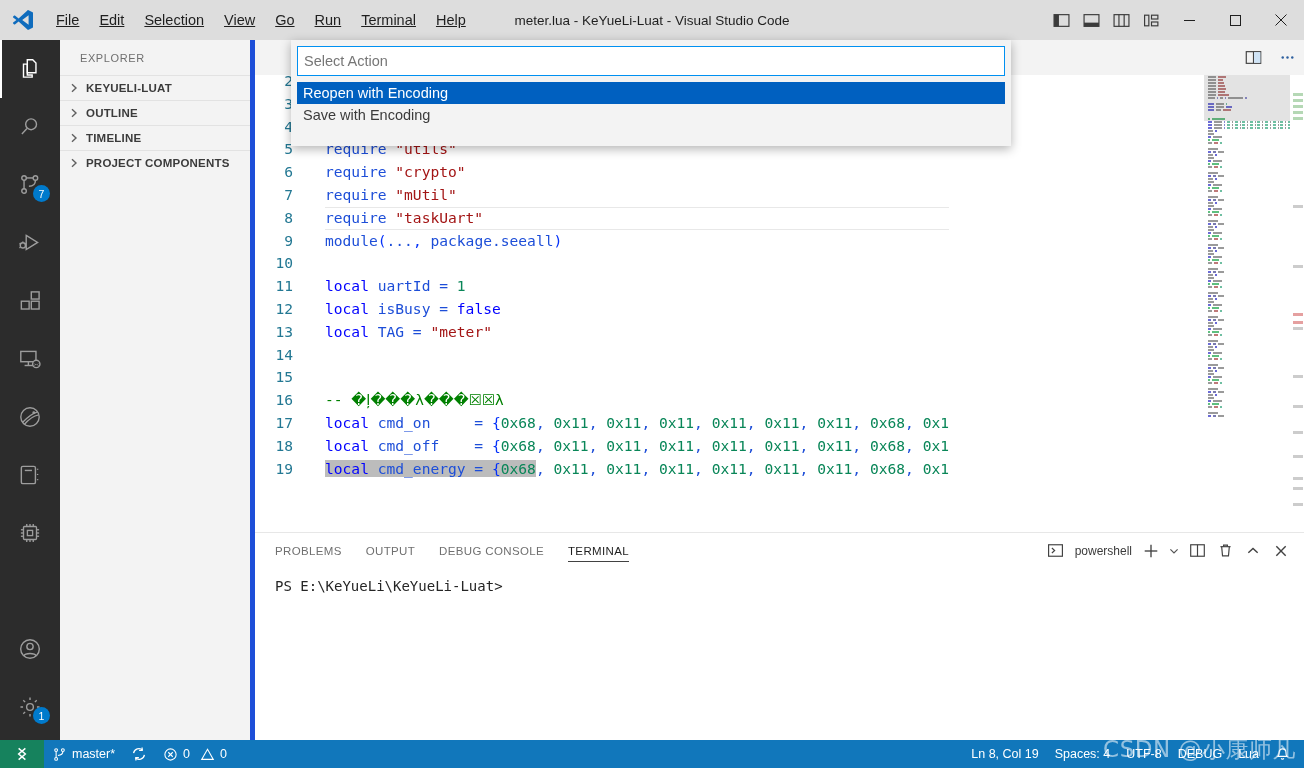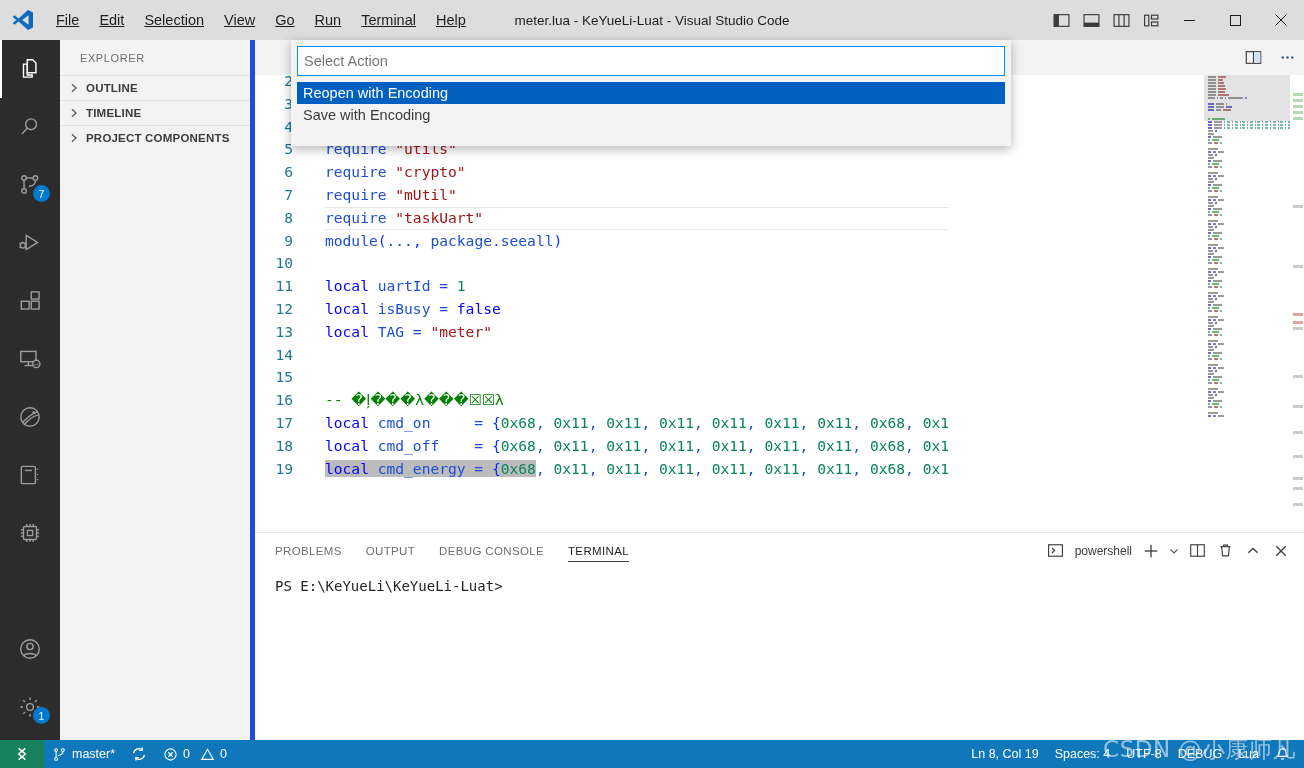--- a/index.html
+++ b/index.html
@@ -410,20 +410,28 @@
               <path d="M12 3.2v2.4M12 18.4v2.4M20.8 12h-2.4M5.6 12H3.2M18.2 5.8l-1.7 1.7M7.5 16.5l-1.7 1.7M18.2 18.2l-1.7-1.7M7.5 7.5L5.8 5.8"></path>
             </svg>
           </span>
           <span class="act-badge">1</span>
         </div>
       </div>
     </div>
 
     <div class="sidebar">
       <div class="sidebar-title">EXPLORER</div>
+      <div class="tree-section">
+        <span class="chev">
+          <svg width="12" height="12" viewBox="0 0 12 12" fill="none" stroke="currentColor" stroke-width="1.4">
+              <path d="M4 2.2 L8 6 L4 9.8"></path>
+            </svg>
+        </span>
+        <span>KEYUELI-LUAT</span>
+      </div>
       <div class="tree-section">
         <span class="chev">
           <svg width="12" height="12" viewBox="0 0 12 12" fill="none" stroke="currentColor" stroke-width="1.4">
               <path d="M4 2.2 L8 6 L4 9.8"></path>
             </svg>
         </span>
         <span>OUTLINE</span>
       </div>
       <div class="tree-section">
         <span class="chev">

